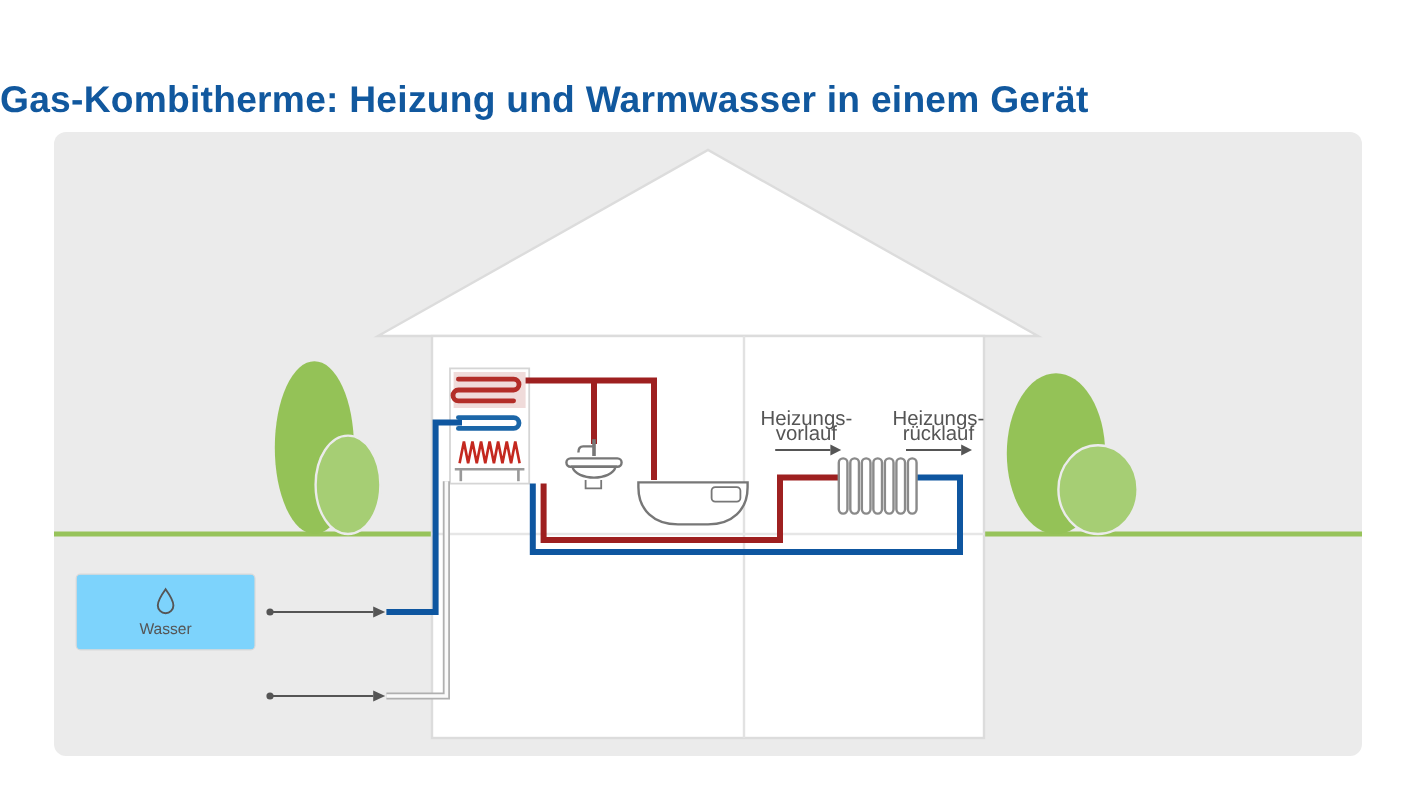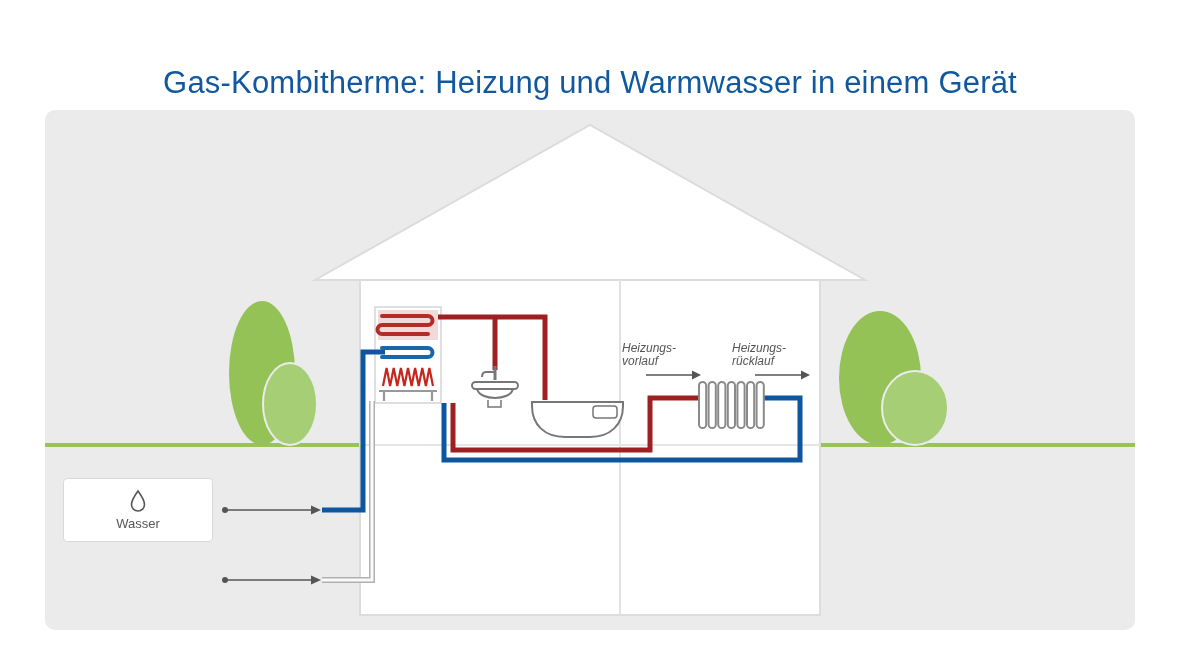--- a/index.html
+++ b/index.html
@@ -1,38 +1,38 @@
 <!DOCTYPE html>
 <html><head>
 <meta charset="utf-8">
 <style>
   html,body { margin:0; padding:0; }
   body {
     width:1180px; height:664px; background:#ffffff; position:relative;
     font-family:"Liberation Sans", sans-serif; overflow:hidden;
   }
   .title {
-    position:absolute; left:0; right:0; top:44px; text-align:center;
-    font-size:31px; font-weight:400; color:#11589e; letter-spacing:.2px;
+    position:absolute; left:0; right:0; top:44px; 
+    font-size:31px; font-weight:700; color:#11589e; letter-spacing:.2px;
   }
   .panel {
     position:absolute; left:45px; top:110px; width:1090px; height:520px;
     background:#ebebeb; border-radius:10px;
   }
   svg.diagram { position:absolute; left:0; top:0; }
   .hlabel {
-    position:absolute; width:100px; 
-    font-size:12px; line-height:13px; color:#555;font-style:italic;
+    position:absolute; width:100px; text-align:center;
+    font-size:17px; line-height:13px; color:#555;
   }
   .hlabel .ln { display:block; }
   .hlabel.vorlauf  { left:577px; top:232px; }
   .hlabel.ruecklauf{ left:687px; top:232px; }
   .source-box {
     position:absolute; left:18px; width:150px; height:64px;
-    background:#ffffff; border:1px solid #d9d9d9; border-radius:4px;
+    background:#7dd3fc; border:1px solid #d9d9d9; border-radius:4px;
     display:flex; flex-direction:column; align-items:center; justify-content:center; gap:3px;
     box-sizing:border-box;
   }
   .source-box.wasser { top:368px; }
   .source-box.erdgas { top:437px; }
   .source-label { font-size:13px; color:#555; }
 </style>
 </head>
 <body>
 

